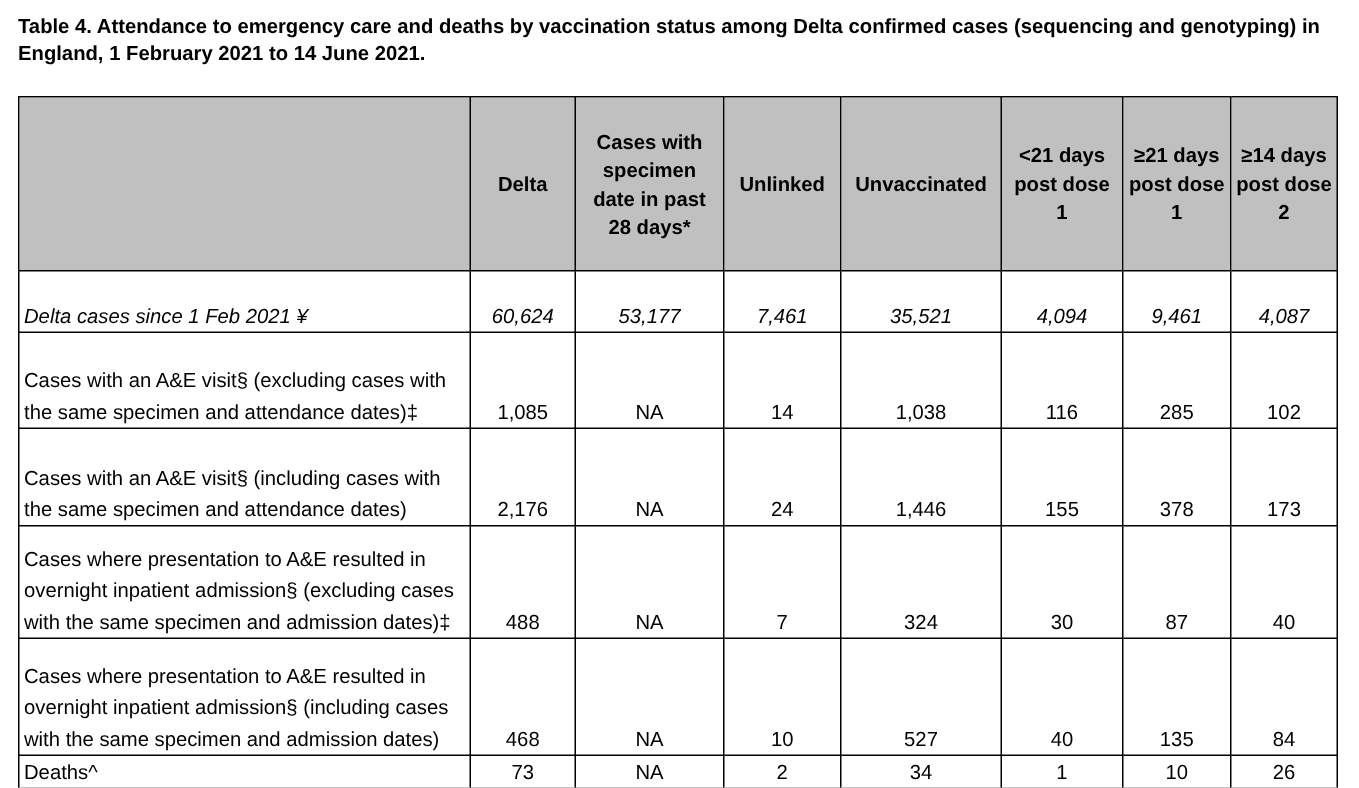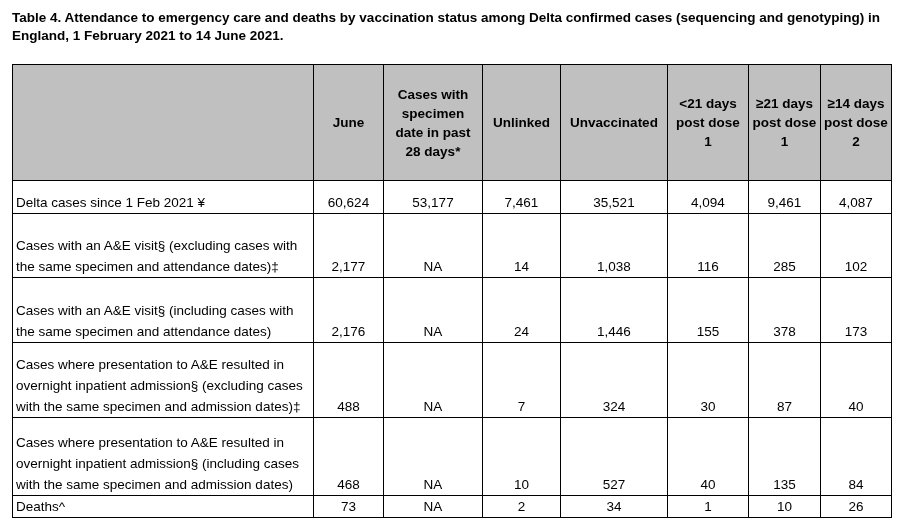--- a/index.html
+++ b/index.html
@@ -49,21 +49,21 @@
     line-height: 21px;
     padding: 0 4px 0 3px;
   }
   table.data-table td.num-cell {
     text-align: center;
     vertical-align: bottom;
     padding-bottom: 2px;
     line-height: 17px;
   }
   tr.row-header { height: 116px; }
-  tr.row-0 { height: 33px; }
+  tr.row-0 { height: 41px; font-style: italic; }
   tr.row-1 { height: 64px; }
   tr.row-2 { height: 65px; padding-left: 28px; }
   tr.row-3 { height: 75px; }
   tr.row-4 { height: 78px; }
   tr.row-5 { height: 19px; }
 </style>
 </head>
 <body>
 
 <div class="page">
@@ -77,21 +77,21 @@
       <col style="width:99px">
       <col style="width:78px">
       <col style="width:107px">
       <col style="width:81px">
       <col style="width:72px">
       <col style="width:71px">
     </colgroup>
     <thead>
       <tr class="row-header">
         <th></th>
-        <th>June</th>
+        <th>Delta</th>
         <th>Cases with specimen date in past 28 days*</th>
         <th>Unlinked</th>
         <th>Unvaccinated</th>
         <th>&lt;21 days post dose 1</th>
         <th>≥21 days post dose 1</th>
         <th>≥14 days post dose 2</th>
       </tr>
     </thead>
     <tbody>
       <tr class="row-0">
@@ -99,21 +99,21 @@
         <td class="num-cell">60,624</td>
         <td class="num-cell">53,177</td>
         <td class="num-cell">7,461</td>
         <td class="num-cell">35,521</td>
         <td class="num-cell">4,094</td>
         <td class="num-cell">9,461</td>
         <td class="num-cell">4,087</td>
       </tr>
       <tr class="row-1">
         <td class="label-cell">Cases with an A&amp;E visit§ (excluding cases with the same specimen and attendance dates)‡</td>
-        <td class="num-cell">2,177</td>
+        <td class="num-cell">1,085</td>
         <td class="num-cell">NA</td>
         <td class="num-cell">14</td>
         <td class="num-cell">1,038</td>
         <td class="num-cell">116</td>
         <td class="num-cell">285</td>
         <td class="num-cell">102</td>
       </tr>
       <tr class="row-2">
         <td class="label-cell">Cases with an A&amp;E visit§ (including cases with the same specimen and attendance dates)</td>
         <td class="num-cell">2,176</td>

